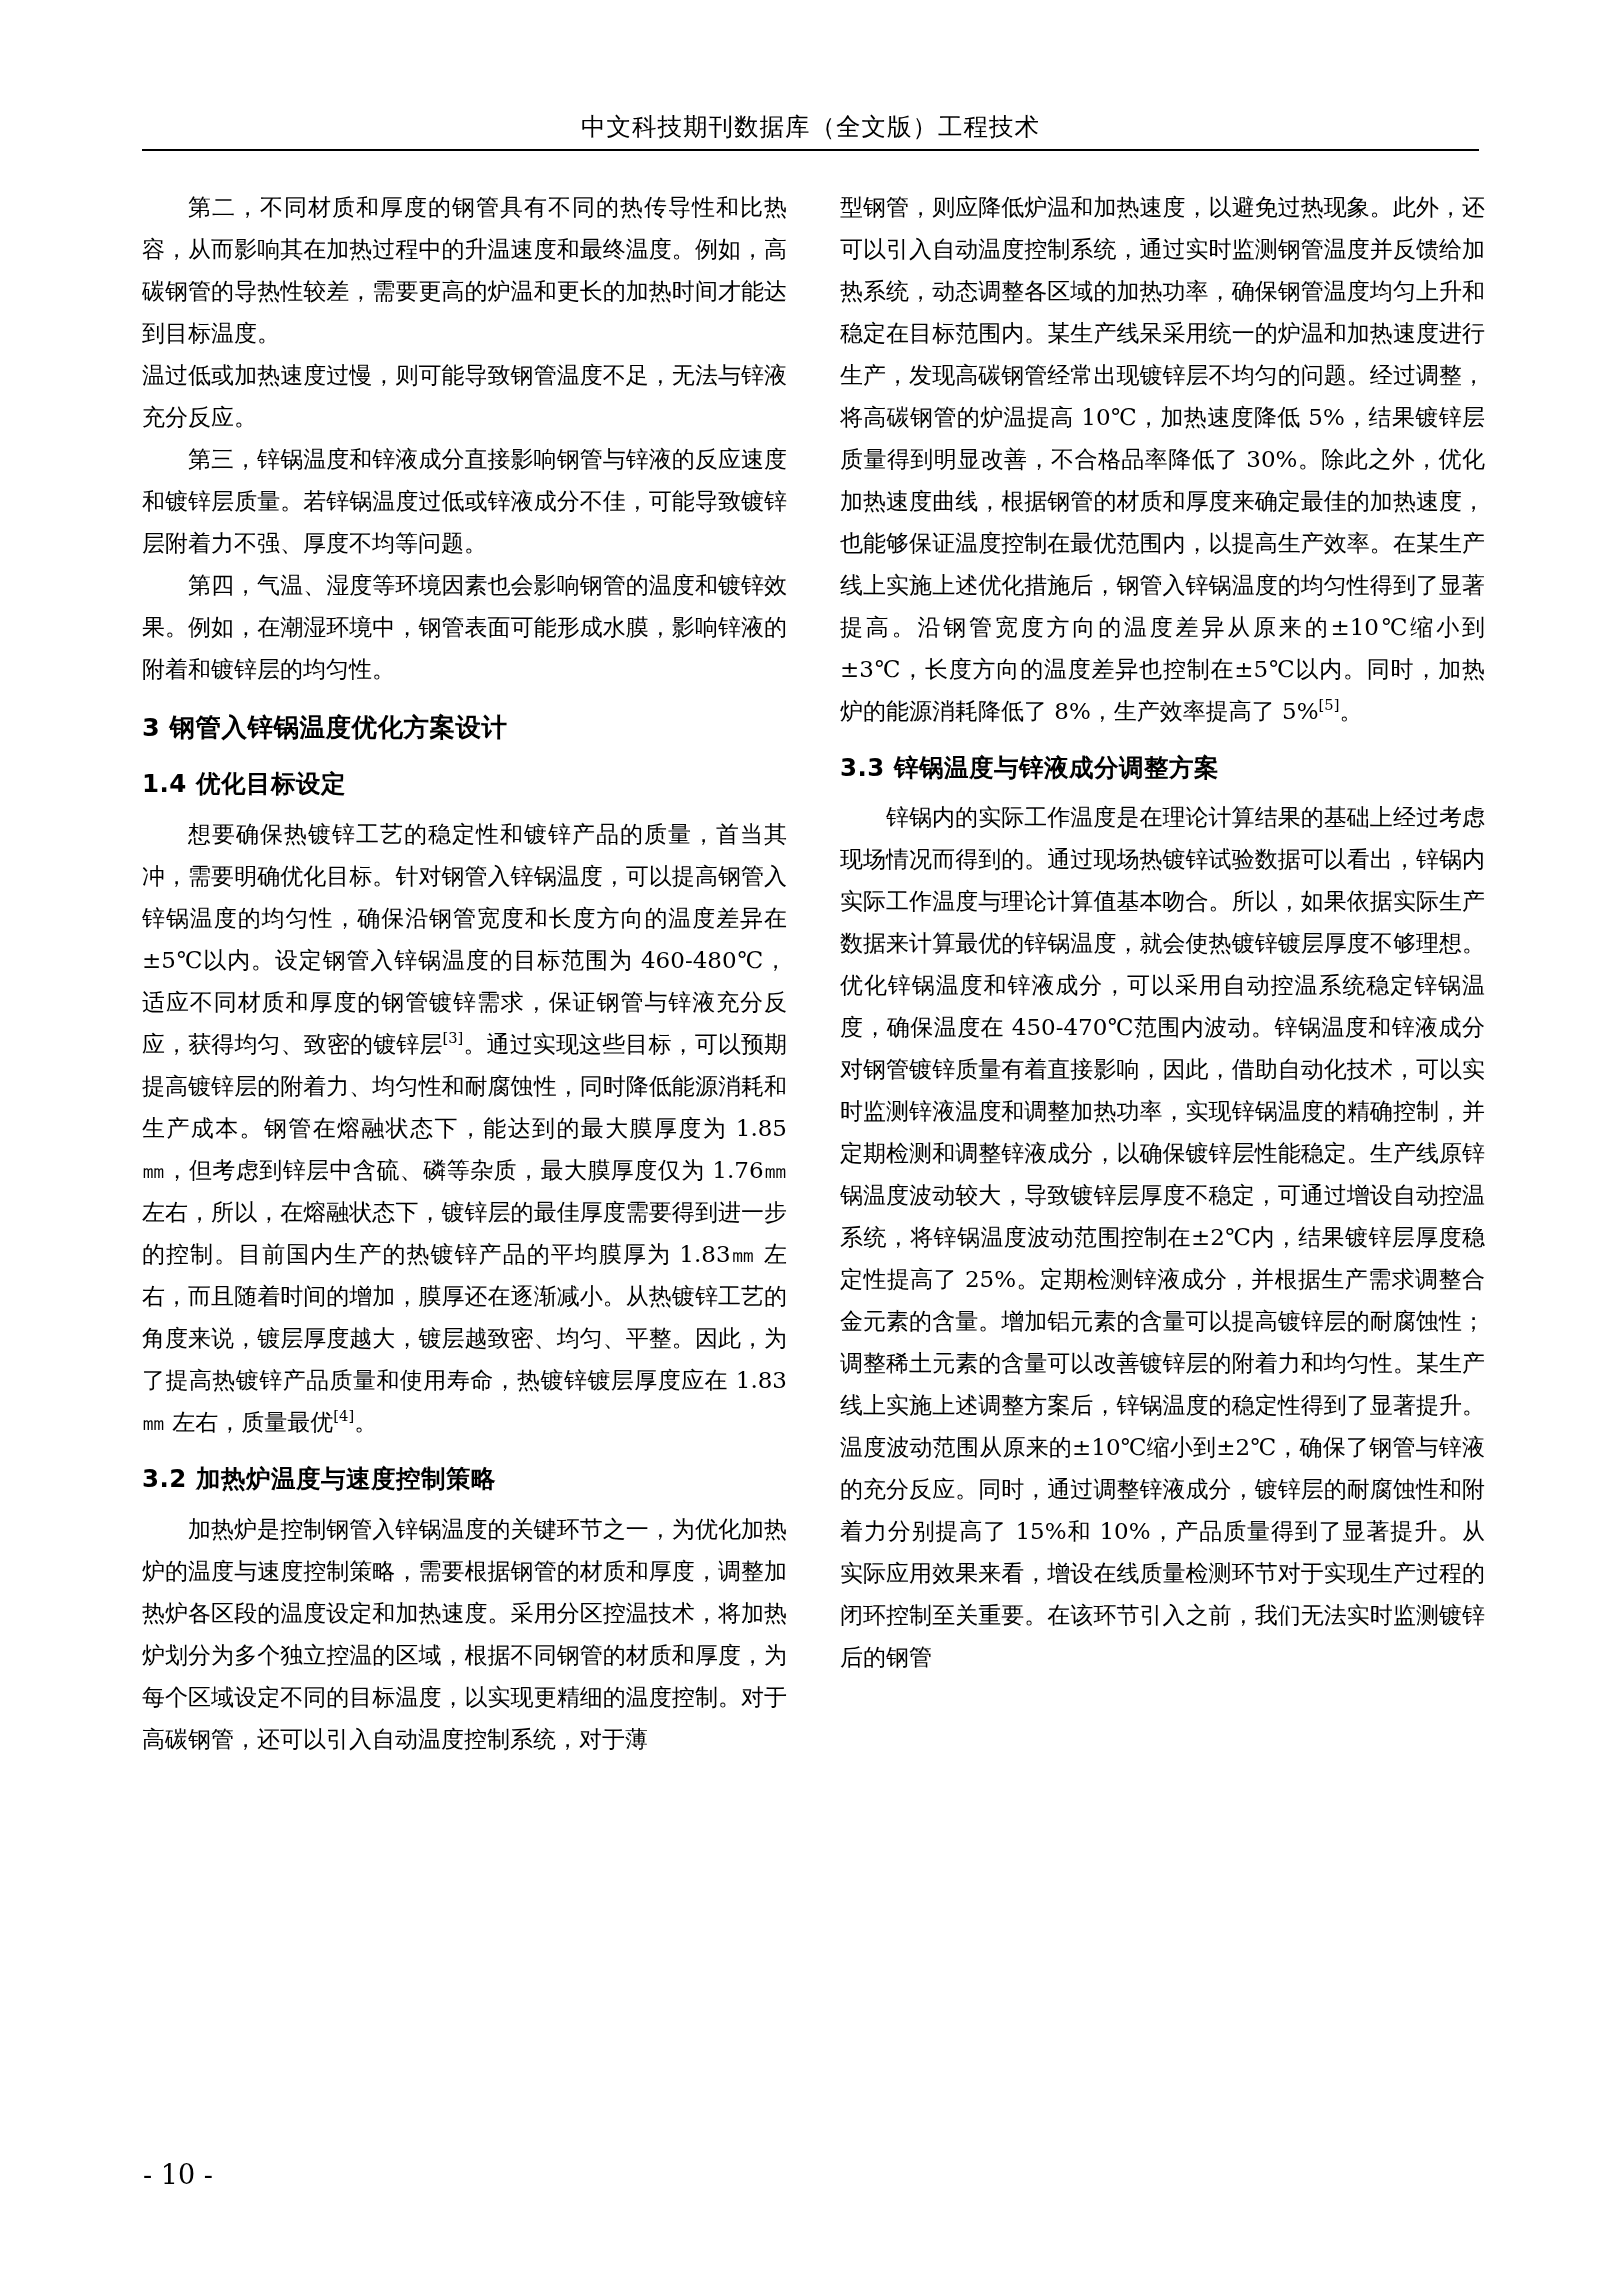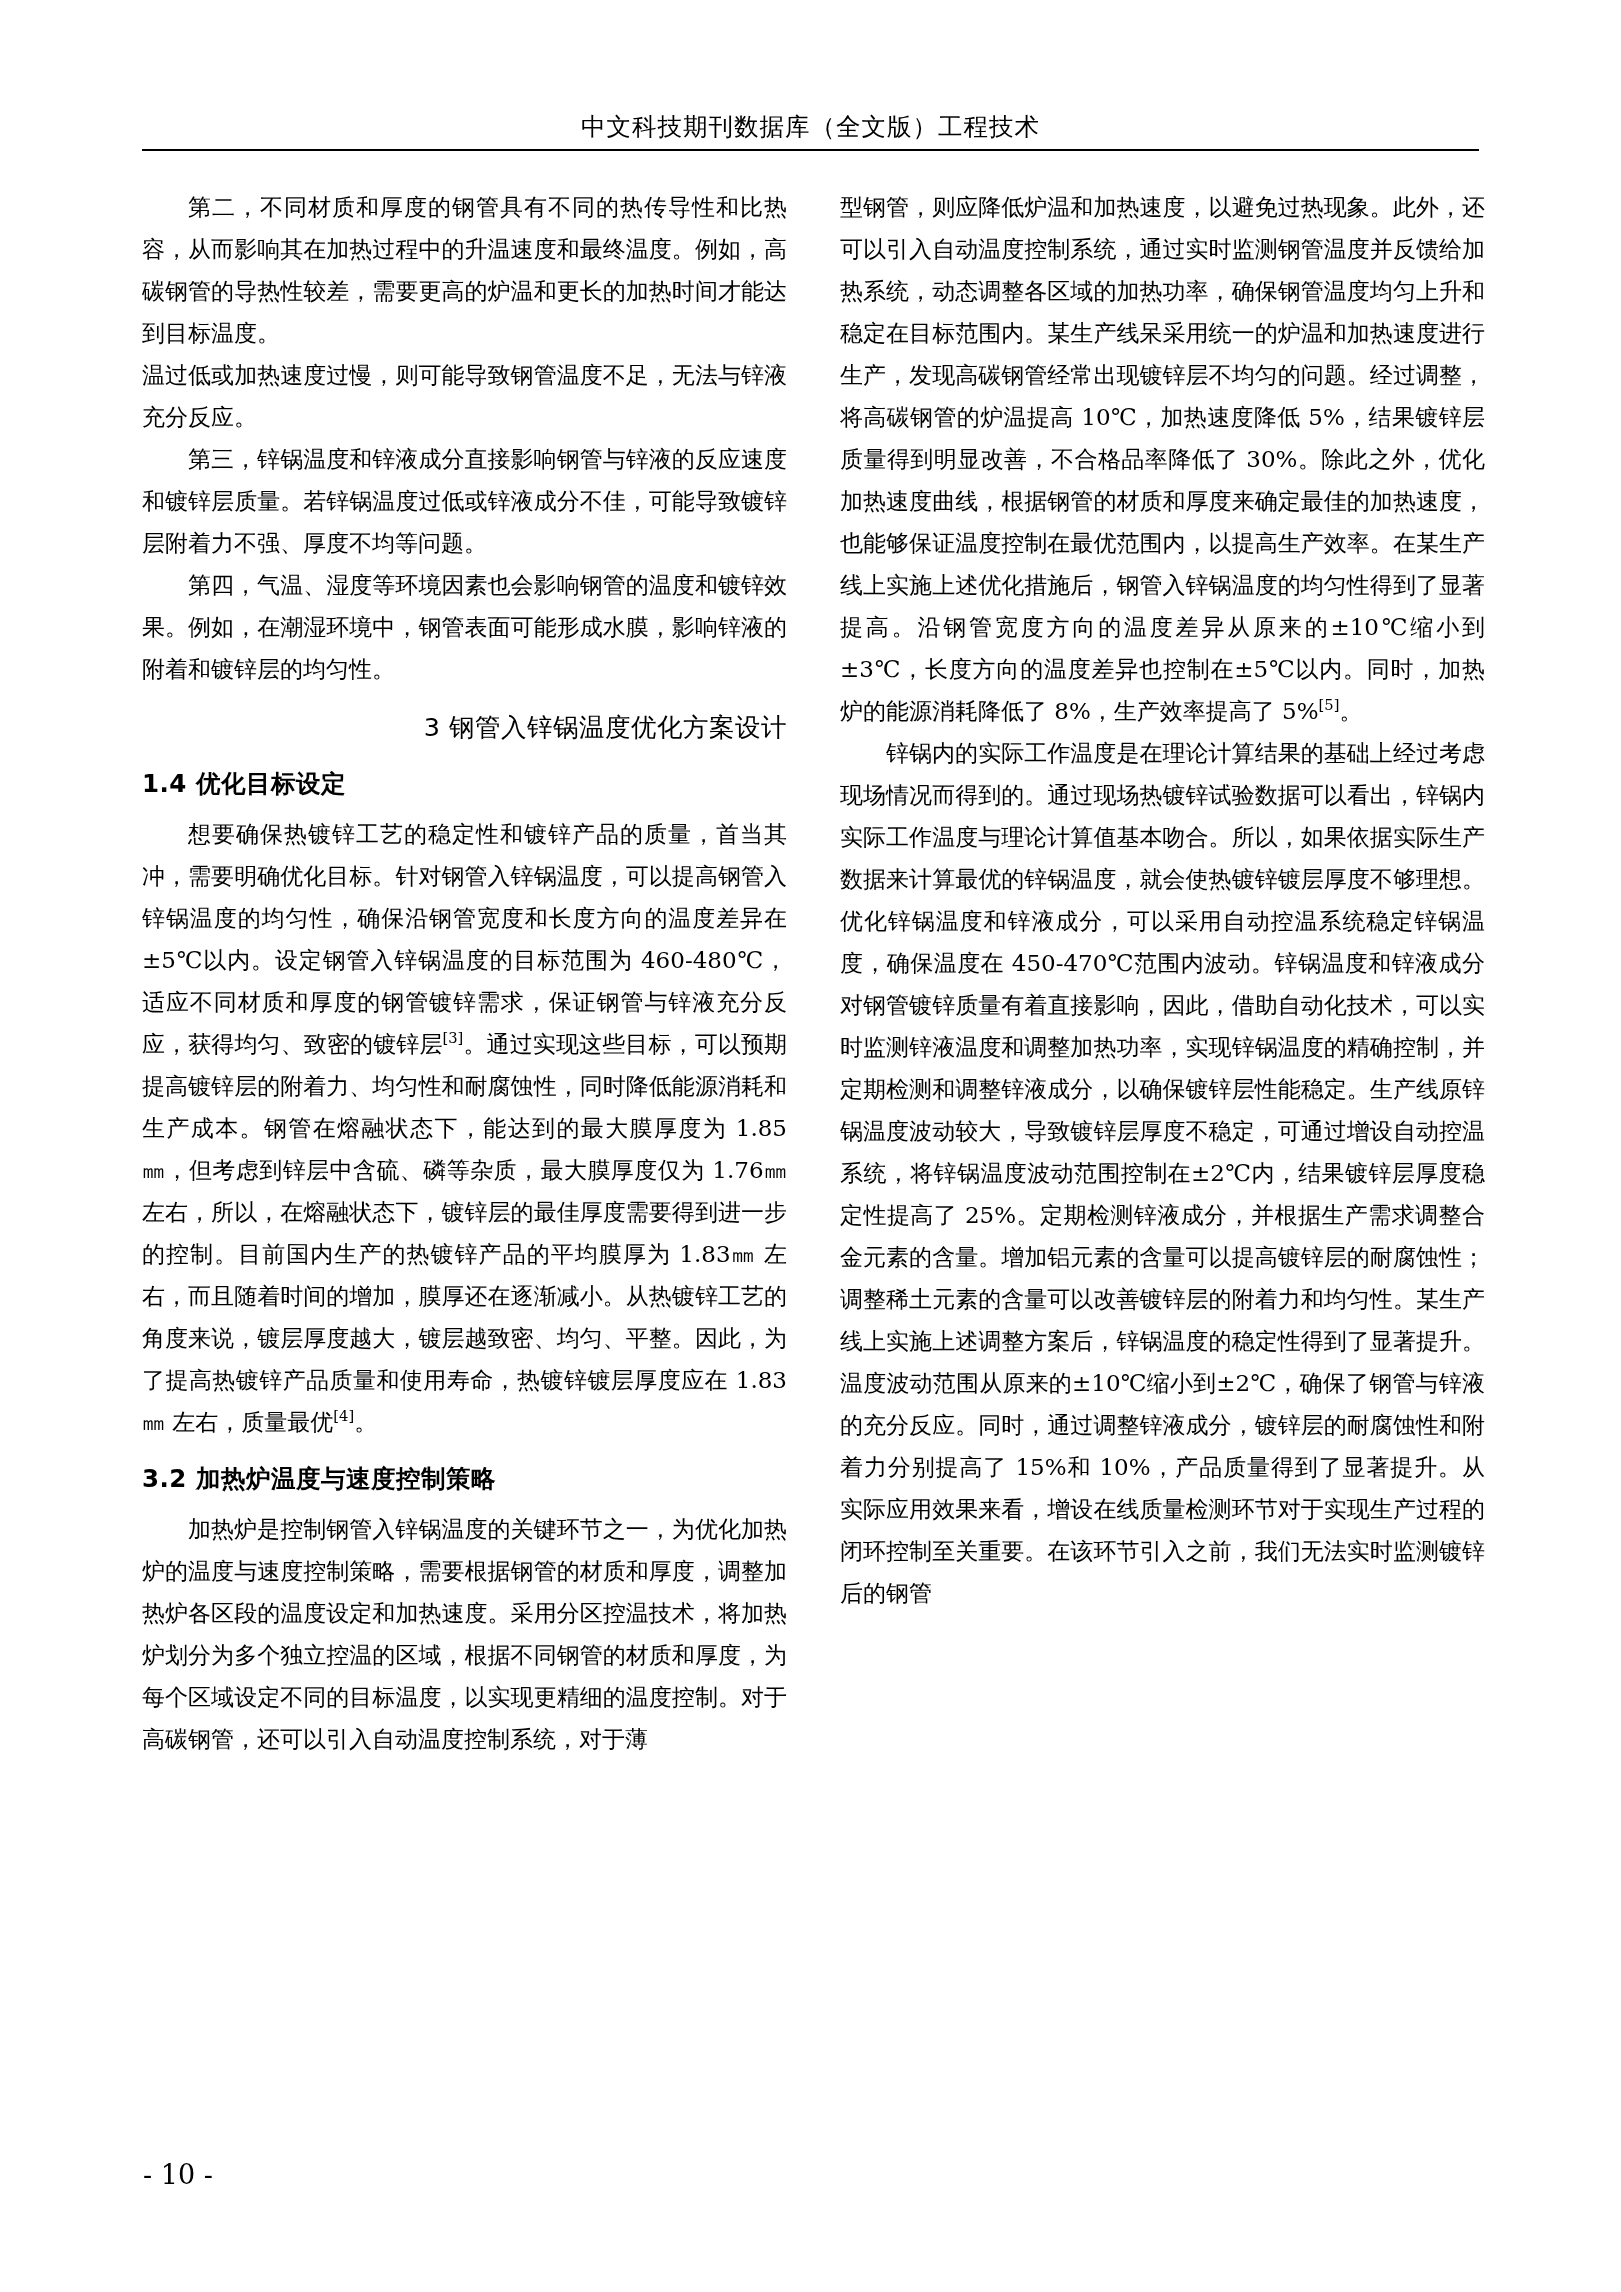--- a/index.html
+++ b/index.html
@@ -61,24 +61,23 @@
     text-justify: inter-ideograph;
     text-indent: 0;
   }
   p.indent {
     text-indent: 46px;
   }
   h2.h-section {
     margin: 15.7px 0 9.8px 0;
     font-size: 25.5px;
     line-height: 43px;
-    font-weight: normal;
+    font-weight: bold;
     font-family: "DejaVu Sans", "Liberation Sans", sans-serif;
     letter-spacing: 0.5px;
-    text-align: right;
   }
   h3.h-sub {
     margin: 13.7px 0 7.8px 0;
     font-size: 24.5px;
     line-height: 43px;
     font-weight: bold;
     font-family: "DejaVu Sans", "Liberation Sans", sans-serif;
     letter-spacing: 0.5px;
   }
   sup {
@@ -115,20 +114,21 @@
 
       <p class="para indent"><span>想要确保热镀锌工艺的稳定性和镀锌产品的质量，首当其冲，需要明确优化目标。针对钢管入锌锅温度，可以提高钢管入锌锅温度的均匀性，确保沿钢管宽度和长度方向的温度差异在±5℃以内。设定钢管入锌锅温度的目标范围为 460-480℃，适应不同材质和厚度的钢管镀锌需求，保证钢管与锌液充分反应，获得均匀、致密的镀锌层</span><sup>[3]</sup><span>。通过实现这些目标，可以预期提高镀锌层的附着力、均匀性和耐腐蚀性，同时降低能源消耗和生产成本。钢管在熔融状态下，能达到的最大膜厚度为 1.85㎜，但考虑到锌层中含硫、磷等杂质，最大膜厚度仅为 1.76㎜ 左右，所以，在熔融状态下，镀锌层的最佳厚度需要得到进一步的控制。目前国内生产的热镀锌产品的平均膜厚为 1.83㎜ 左右，而且随着时间的增加，膜厚还在逐渐减小。从热镀锌工艺的角度来说，镀层厚度越大，镀层越致密、均匀、平整。因此，为了提高热镀锌产品质量和使用寿命，热镀锌镀层厚度应在 1.83㎜ 左右，质量最优</span><sup>[4]</sup><span>。</span></p>
 
       <h3 class="h-sub">3.2  加热炉温度与速度控制策略</h3>
       <p class="para indent">加热炉是控制钢管入锌锅温度的关键环节之一，为优化加热炉的温度与速度控制策略，需要根据钢管的材质和厚度，调整加热炉各区段的温度设定和加热速度。采用分区控温技术，将加热炉划分为多个独立控温的区域，根据不同钢管的材质和厚度，为每个区域设定不同的目标温度，以实现更精细的温度控制。对于高碳钢管，还可以引入自动温度控制系统，对于薄</p>
     </div>
 
     <div class="col">
       <p class="para"><span>型钢管，则应降低炉温和加热速度，以避免过热现象。此外，还可以引入自动温度控制系统，通过实时监测钢管温度并反馈给加热系统，动态调整各区域的加热功率，确保钢管温度均匀上升和稳定在目标范围内。某生产线呆采用统一的炉温和加热速度进行生产，发现高碳钢管经常出现镀锌层不均匀的问题。经过调整，将高碳钢管的炉温提高 10℃，加热速度降低 5%，结果镀锌层质量得到明显改善，不合格品率降低了 30%。除此之外，优化加热速度曲线，根据钢管的材质和厚度来确定最佳的加热速度，也能够保证温度控制在最优范围内，以提高生产效率。在某生产线上实施上述优化措施后，钢管入锌锅温度的均匀性得到了显著提高。沿钢管宽度方向的温度差异从原来的±10℃缩小到±3℃，长度方向的温度差异也控制在±5℃以内。同时，加热炉的能源消耗降低了 8%，生产效率提高了 5%</span><sup>[5]</sup><span>。</span></p>
 
+      <h3 class="h-sub">3.3  锌锅温度与锌液成分调整方案</h3>
       <p class="para indent">锌锅内的实际工作温度是在理论计算结果的基础上经过考虑现场情况而得到的。通过现场热镀锌试验数据可以看出，锌锅内实际工作温度与理论计算值基本吻合。所以，如果依据实际生产数据来计算最优的锌锅温度，就会使热镀锌镀层厚度不够理想。优化锌锅温度和锌液成分，可以采用自动控温系统稳定锌锅温度，确保温度在 450-470℃范围内波动。锌锅温度和锌液成分对钢管镀锌质量有着直接影响，因此，借助自动化技术，可以实时监测锌液温度和调整加热功率，实现锌锅温度的精确控制，并定期检测和调整锌液成分，以确保镀锌层性能稳定。生产线原锌锅温度波动较大，导致镀锌层厚度不稳定，可通过增设自动控温系统，将锌锅温度波动范围控制在±2℃内，结果镀锌层厚度稳定性提高了 25%。定期检测锌液成分，并根据生产需求调整合金元素的含量。增加铝元素的含量可以提高镀锌层的耐腐蚀性；调整稀土元素的含量可以改善镀锌层的附着力和均匀性。某生产线上实施上述调整方案后，锌锅温度的稳定性得到了显著提升。温度波动范围从原来的±10℃缩小到±2℃，确保了钢管与锌液的充分反应。同时，通过调整锌液成分，镀锌层的耐腐蚀性和附着力分别提高了 15%和 10%，产品质量得到了显著提升。从实际应用效果来看，增设在线质量检测环节对于实现生产过程的闭环控制至关重要。在该环节引入之前，我们无法实时监测镀锌后的钢管</p>
     </div>
 
   </div>
 
   <div class="footer">- 10 -</div>
 
 </div>
 
 

